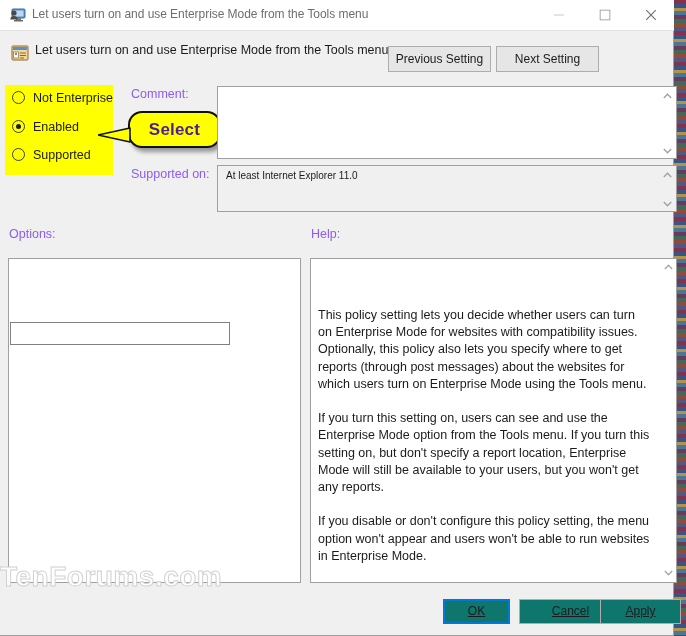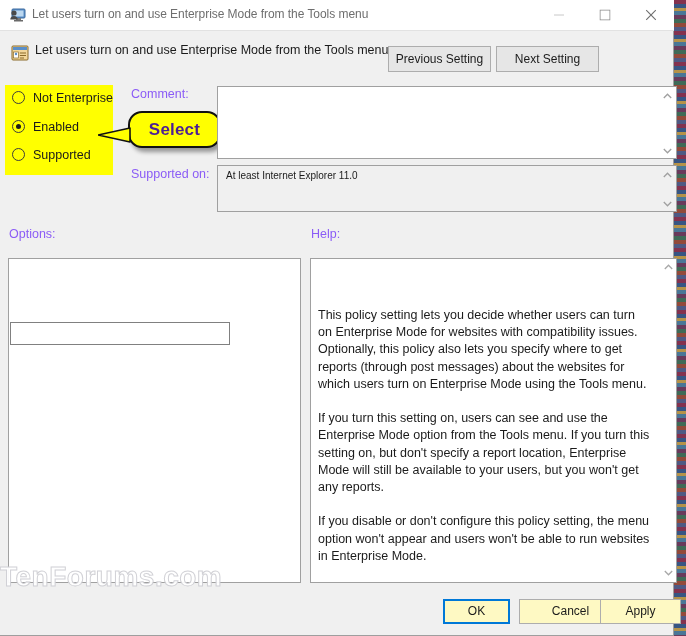--- a/index.html
+++ b/index.html
@@ -316,30 +316,31 @@
     opacity: 0.95;
     pointer-events: none;
     user-select: none;
   }
 
   
   .dlg-btn {
     position: absolute;
     top: 599px;
     height: 25px;
-    background: #fef9c3;
+    background: #0f766e;
     border: 1px solid #adadad;
     font-family: "Liberation Sans", sans-serif;
     font-size: 12px;
     color: #1b1b1b;
     box-sizing: border-box;
     cursor: default;
     line-height: 23px;
     text-align: center;
     padding: 0;
+    text-decoration: underline;
   }
   .btn-ok { left: 443px; width: 67px; border: 2px solid #0078d7; line-height: 21px; }
   .btn-cancel { left: 519px; width: 83px; padding-left: 20px; }
   .btn-apply { left: 600px; width: 81px; }
 </style>
 </head>
 <body>
 
 <div id="screen">
 

